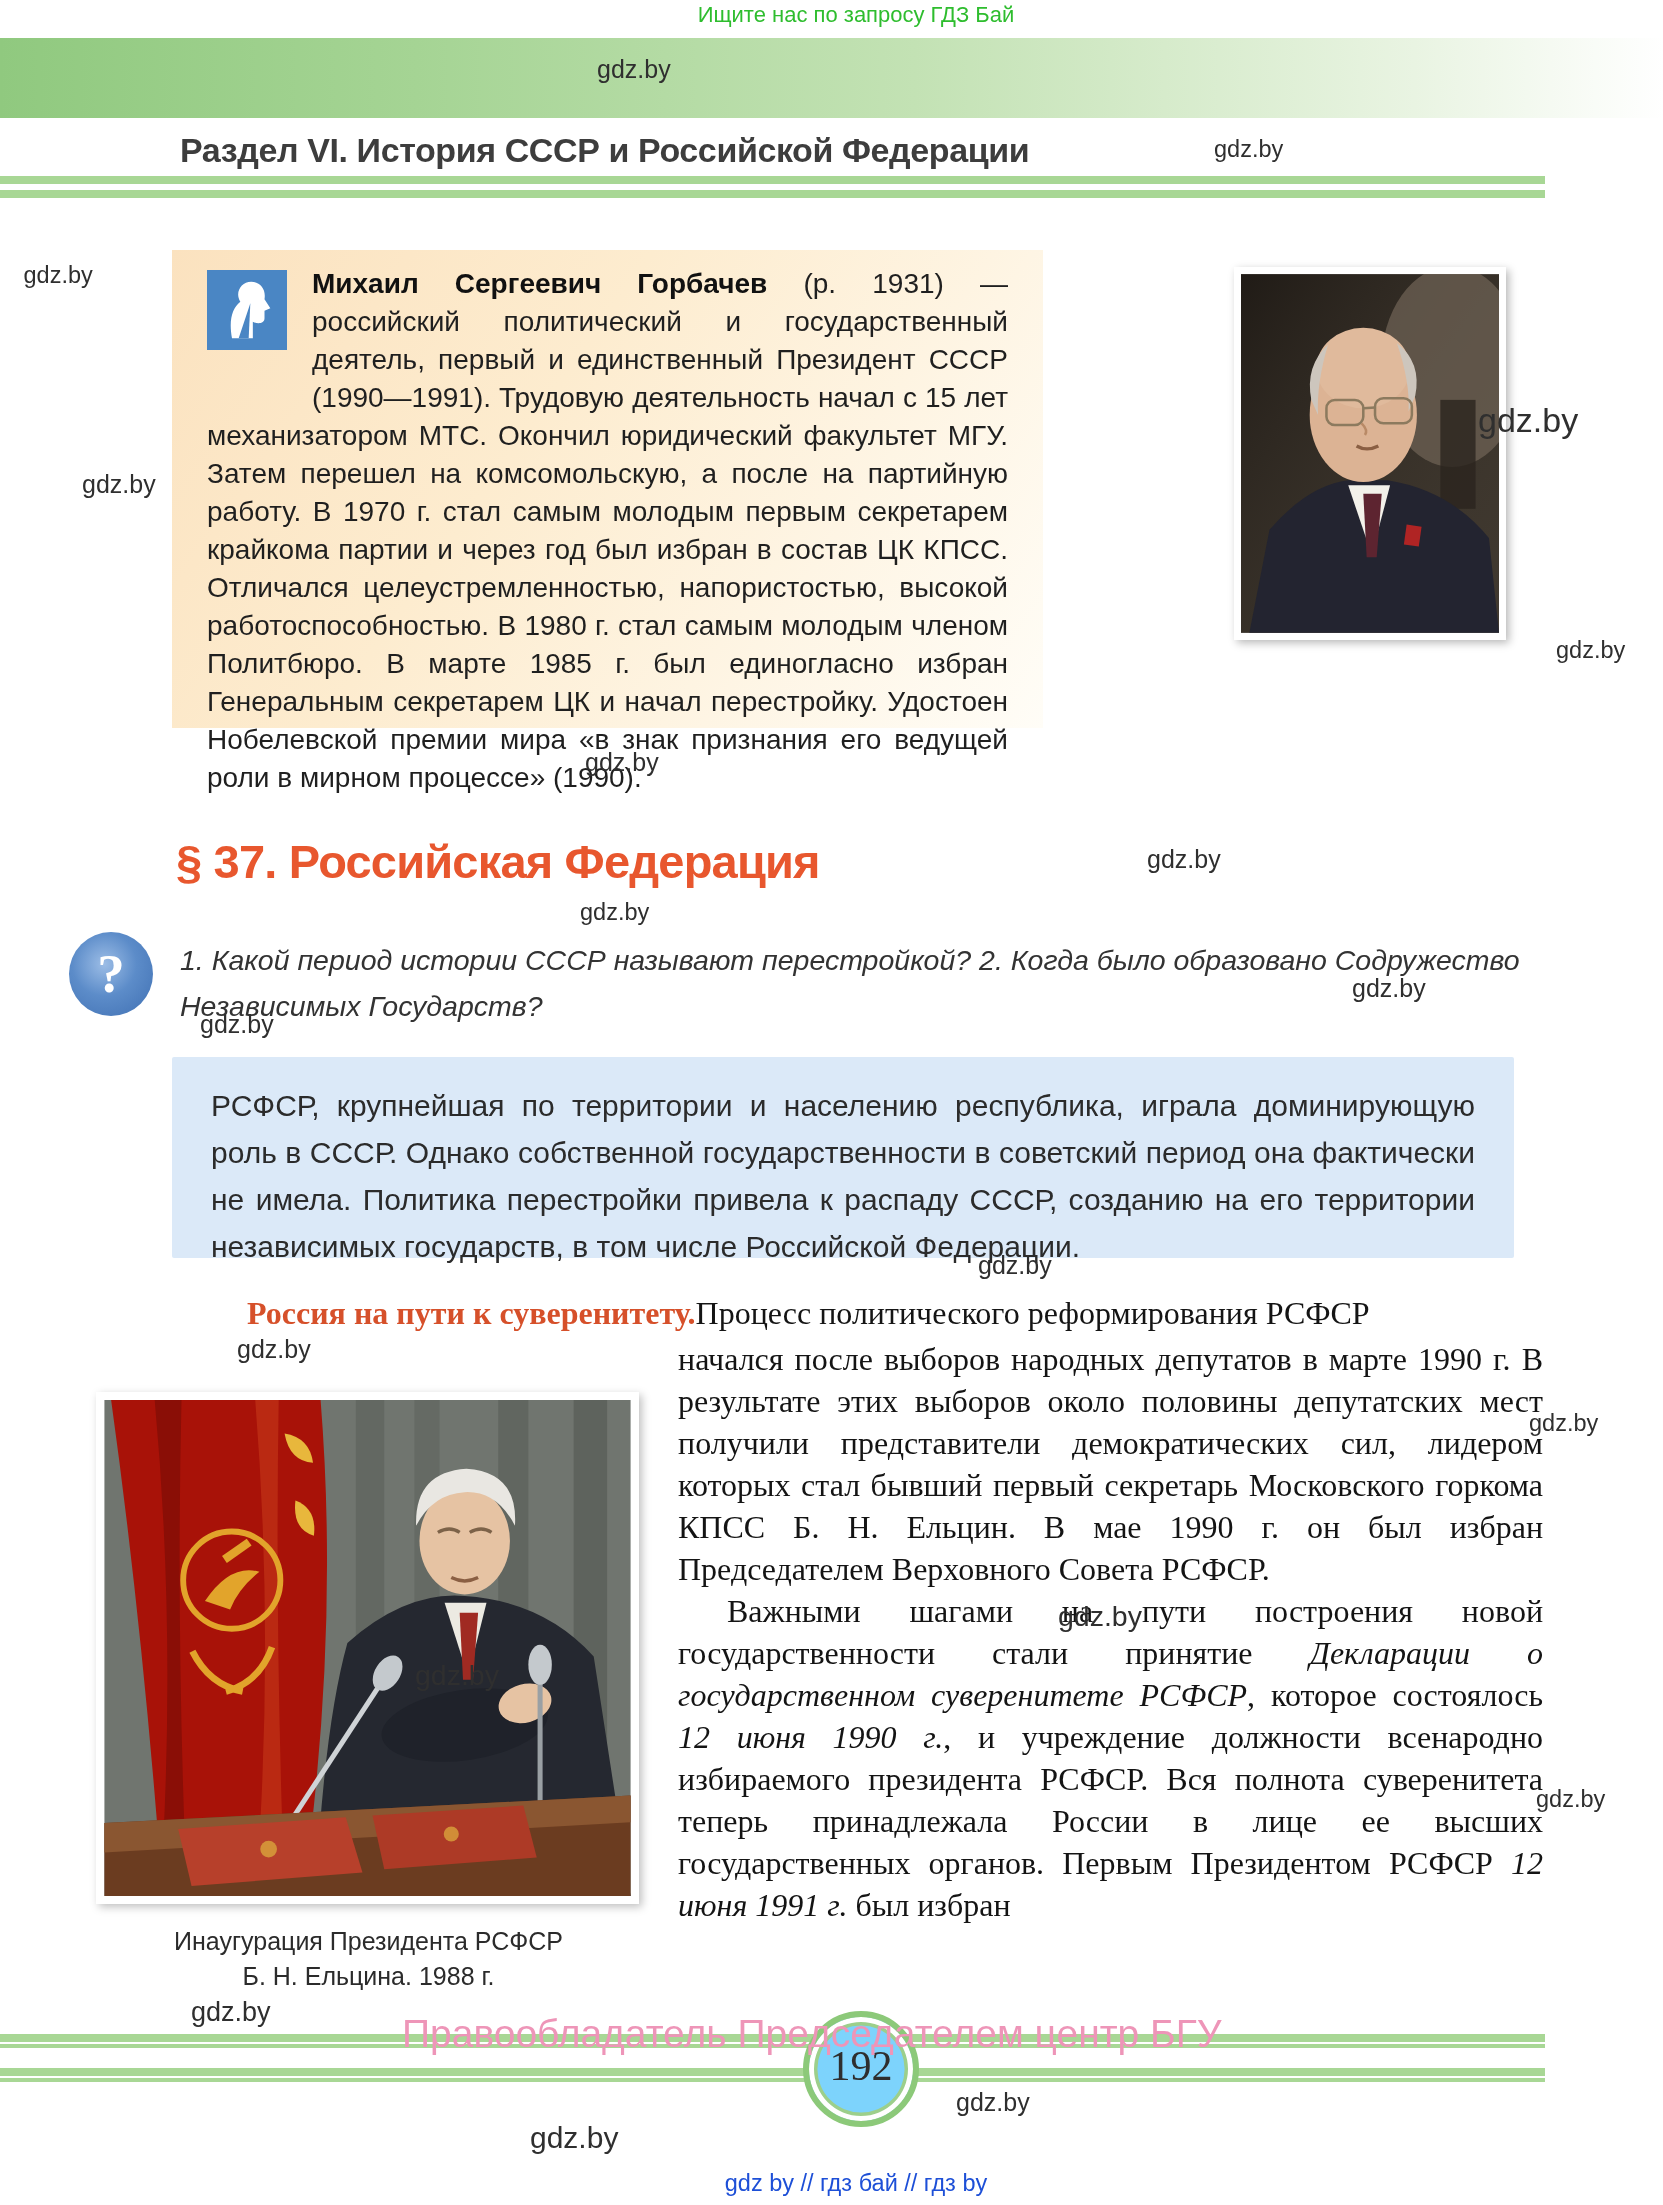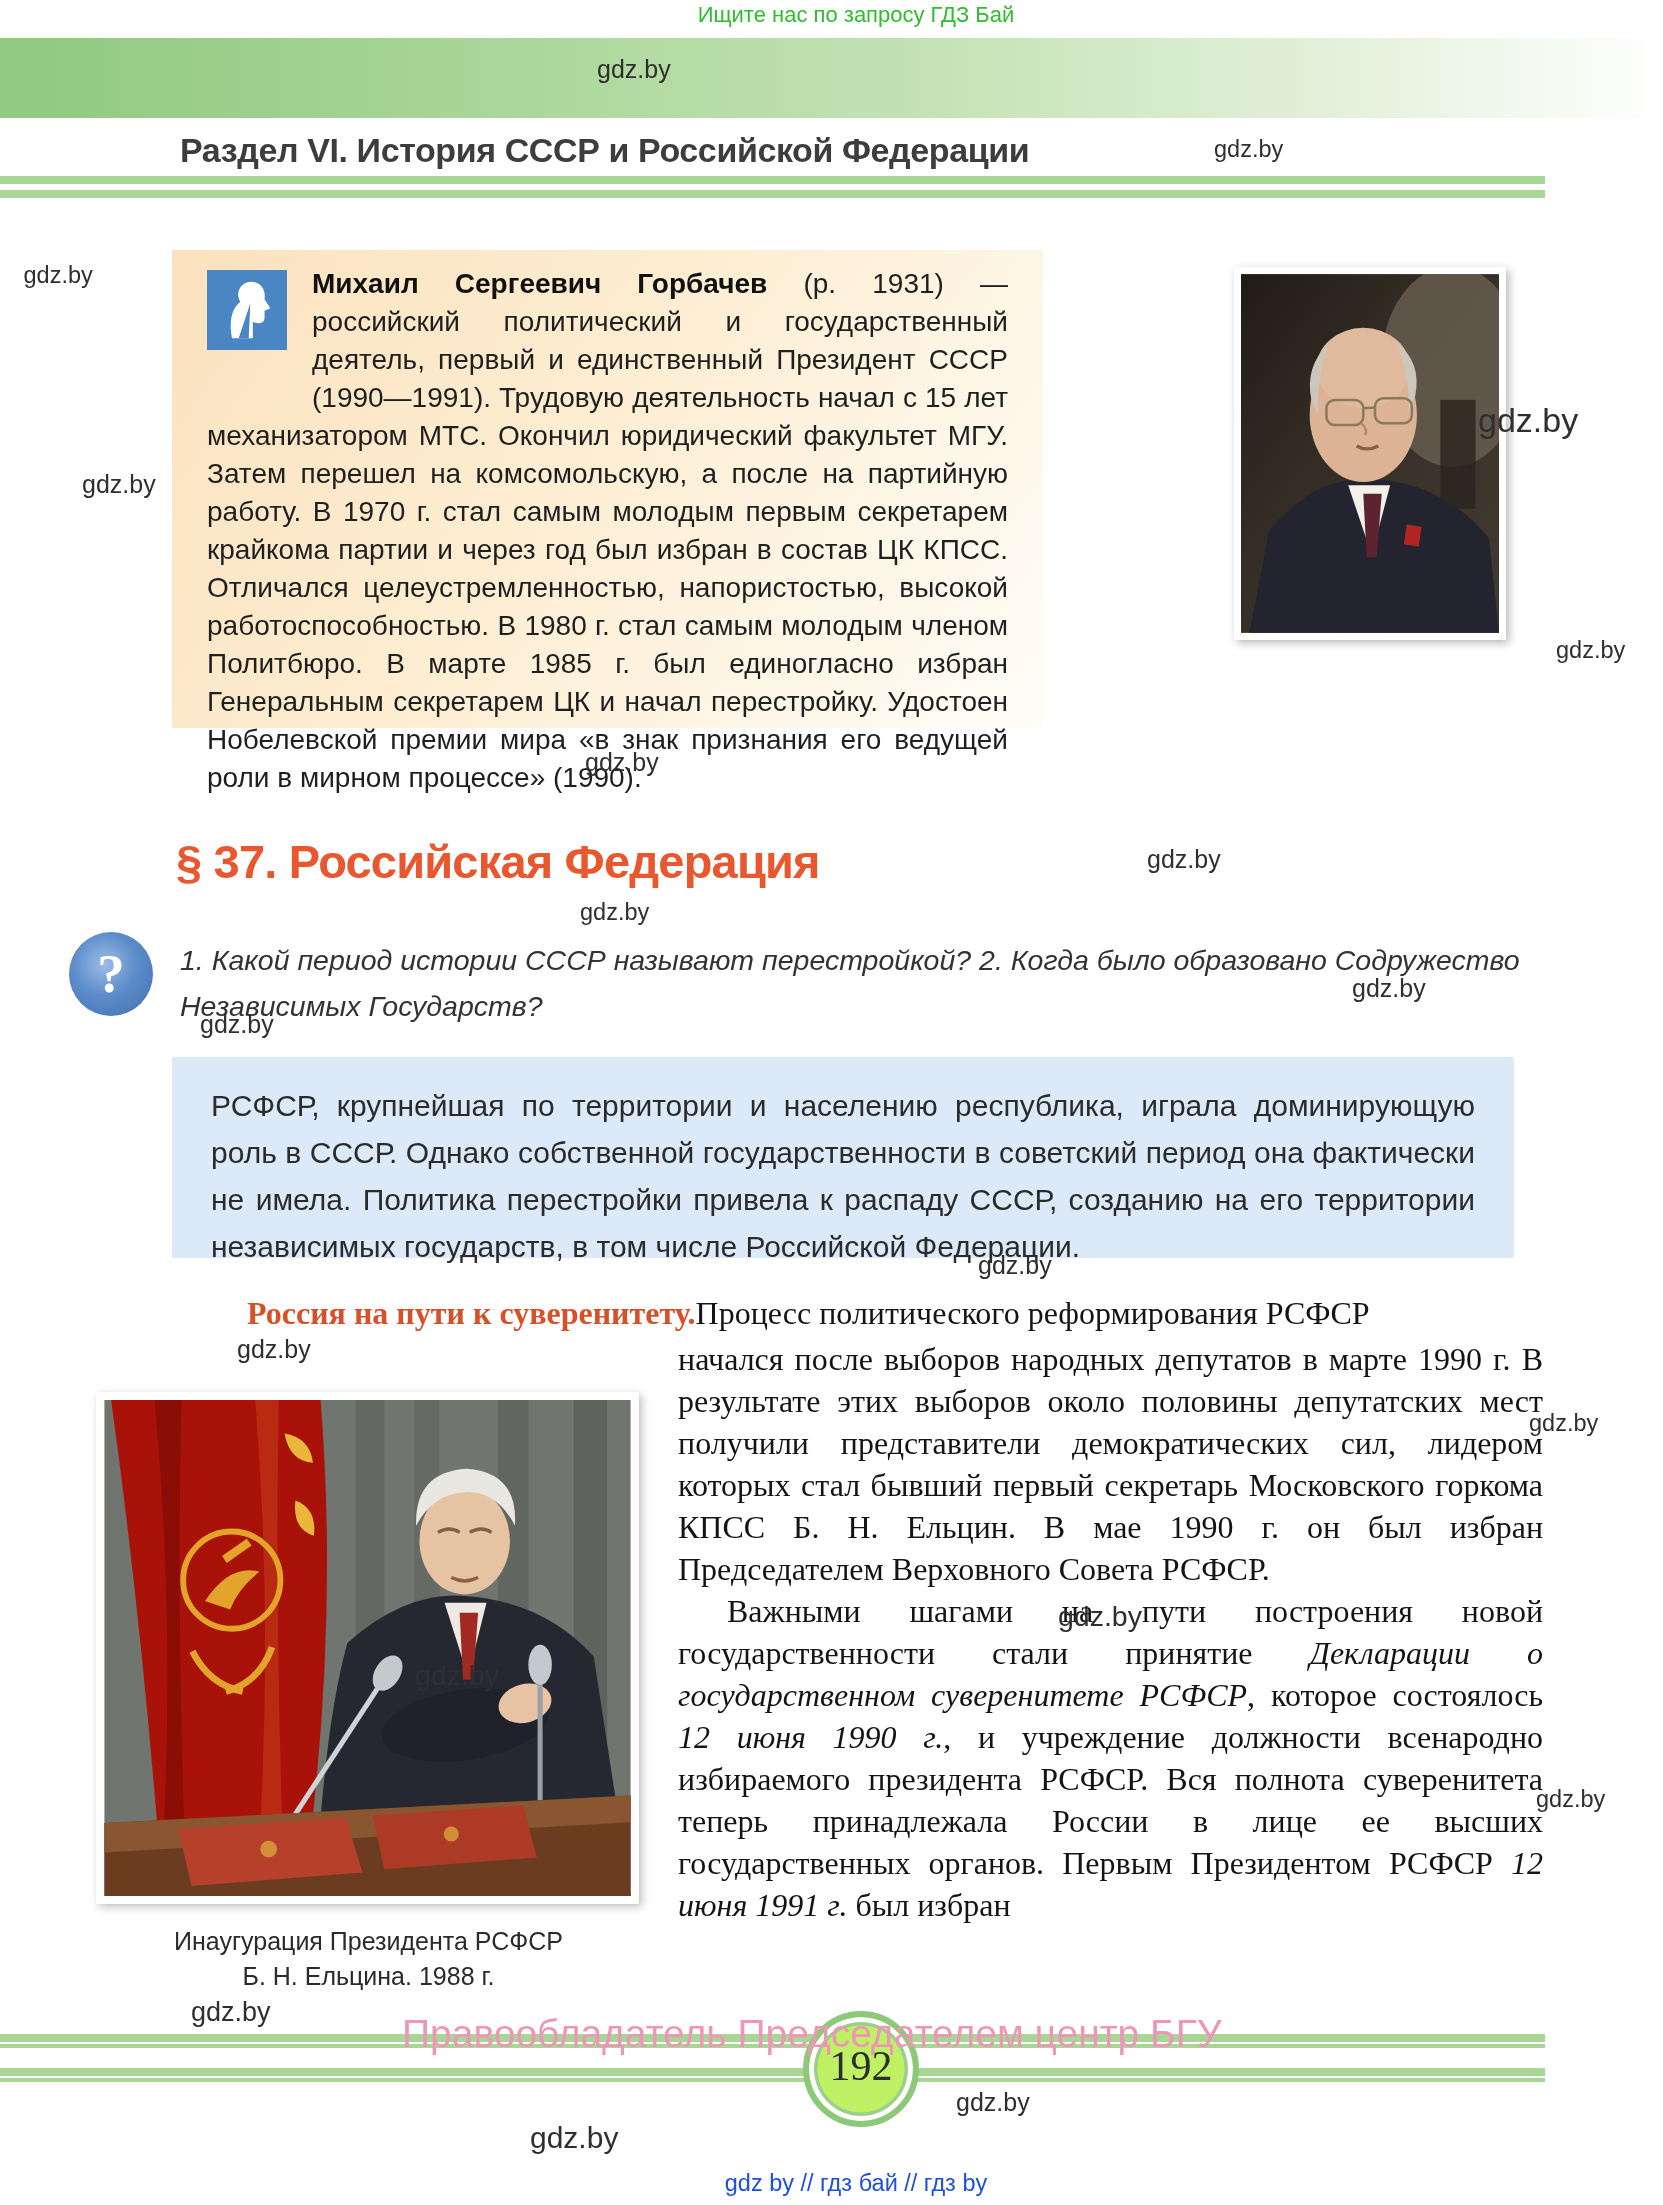--- a/index.html
+++ b/index.html
@@ -41,21 +41,21 @@
   .bodycol{left:678px;top:1338px;width:865px;font-family:"Liberation Serif",serif;font-size:32px;line-height:42px;
      text-align:justify;color:#141414;}
   .bodycol p{margin:0;}
   .bodycol p.p2{text-indent:49px;}
   
   .photo2{left:96px;top:1392px;width:527px;height:496px;background:#fff;border:8.4px solid #fff;
      box-sizing:content-box;box-shadow:2.5px 3.4px 8.4px rgba(0,0,0,.25);}
   .caption{left:96px;top:1924px;width:545px;text-align:center;font-size:25px;line-height:35px;color:#2b2b2b;}
   
   .copyright{left:402px;top:2012px;width:922px;font-size:39px;color:#ee95b8;white-space:nowrap;z-index:3;}
-  .pgc{left:803px;top:2011px;width:104px;height:104px;border-radius:50%;background:#bef264;border:6.7px solid #8cc979;
+  .pgc{left:803px;top:2011px;width:104px;height:104px;border-radius:50%;background:#7dd3fc;border:6.7px solid #8cc979;
      box-shadow:inset 0 0 0 5px #fff,inset 0 0 0 8.4px #9ccf8b;z-index:2;text-align:center;text-decoration:underline;}
   .pgc span{display:inline-block;margin-top:25px;font-family:"Liberation Serif",serif;font-size:42px;color:#2e2e2e;}
   .blue-links{left:0;right:0;top:2170px;text-align:center;font-size:23.5px;color:#1d4fd7;z-index:3;}
 </style>
 </head>
 <body>
 
 <div id="page">
 
   <div class="abs top-banner">Ищите нас по запросу ГДЗ Бай</div>

